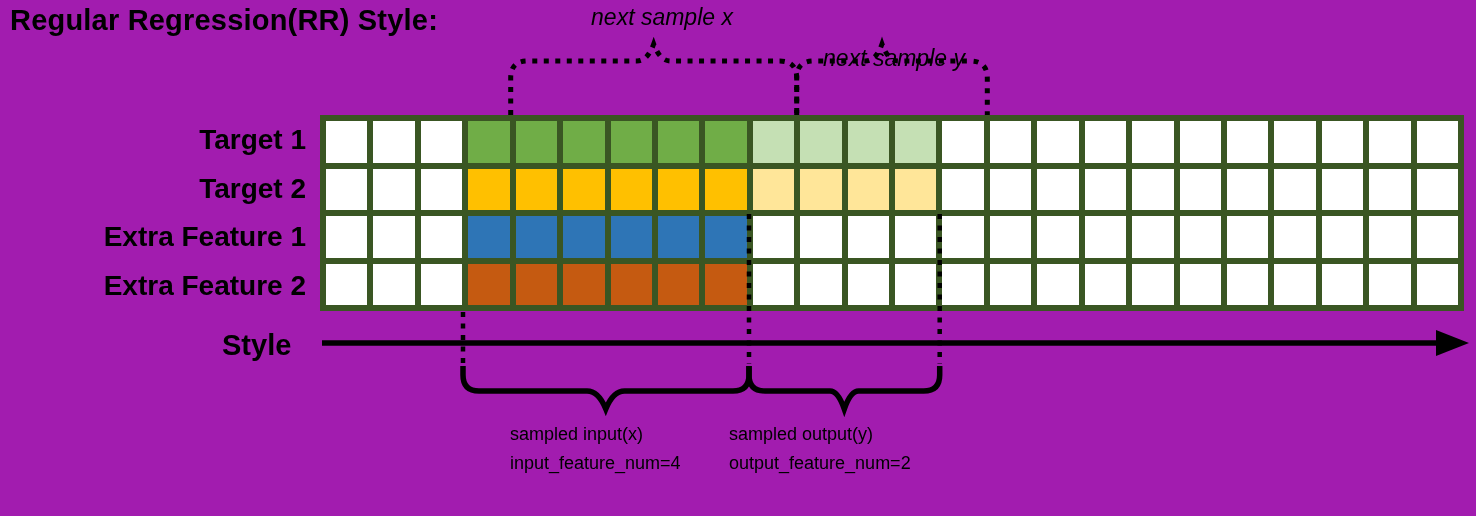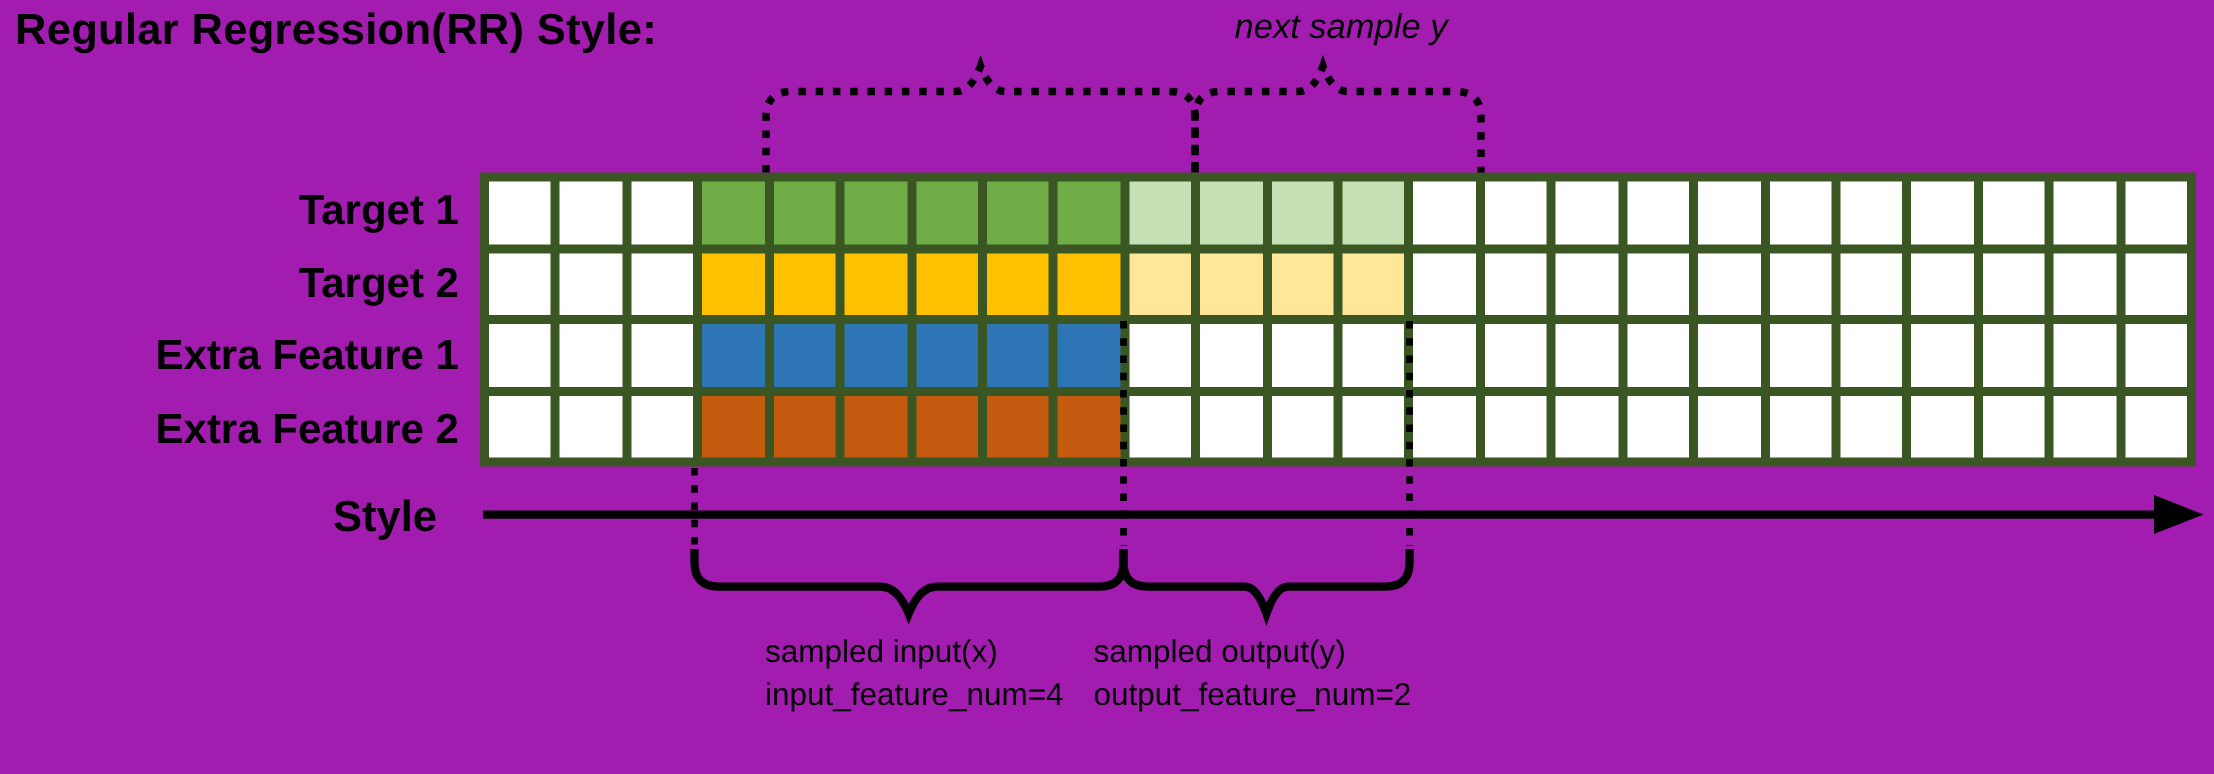--- a/index.html
+++ b/index.html
@@ -9,51 +9,52 @@
   }
   .title {
     position:absolute; left:10px; top:4px;
     font-size:29px; font-weight:700; letter-spacing:0.2px;
   }
   .next-label {
     position:absolute; top:4px; transform:translateX(-50%);
     font-size:23px; font-style:italic; font-weight:500; white-space:nowrap;
   }
   .next-label.x { left:662px; }
-  .next-label.y { left:894px; }
+  .next-label.y { left:894px;margin-top:41px; }
   .row-labels { position:absolute; left:0; top:0; width:312px; }
   .row-label {
     position:absolute; right:6px; width:306px; text-align:right;
     font-size:28px; font-weight:700; line-height:28px; white-space:nowrap;
   }
   .grid {
     position:absolute; left:320px; top:115px; width:1144px; height:196px;
     display:grid; grid-template-columns:repeat(24,1fr); grid-template-rows:repeat(4,1fr);
     gap:6px; padding:6px; box-sizing:border-box;
   }
   .cell { width:100%; height:100%; }
   .linework { position:absolute; left:0; top:0; width:1476px; height:516px; color:#000; }
   .time-label {
     position:absolute; left:222px; top:329px;
     font-size:29px; font-weight:700;
   }
   .sample-block {
     position:absolute; top:420px;
-    font-size:21px; font-weight:500; line-height:29px; white-space:nowrap;
+    font-size:18px; font-weight:500; line-height:29px; white-space:nowrap;
   }
   .sample-block.x { left:510px; }
   .sample-block.y { left:729px; }
 </style>
 </head>
 <body>
 
 <div class="canvas">
 
   <div class="title">Regular Regression(RR) Style:</div>
 
+  <div class="next-label x">next sample x</div>
   <div class="next-label y">next sample y</div>
 
   <div class="row-labels">
     <div class="row-label" style="top:126px">Target 1</div>
     <div class="row-label" style="top:175px">Target 2</div>
     <div class="row-label" style="top:223px">Extra Feature 1</div>
     <div class="row-label" style="top:272px">Extra Feature 2</div>
   </div>
 
   <div class="grid" style="background: rgb(58, 86, 35);">

